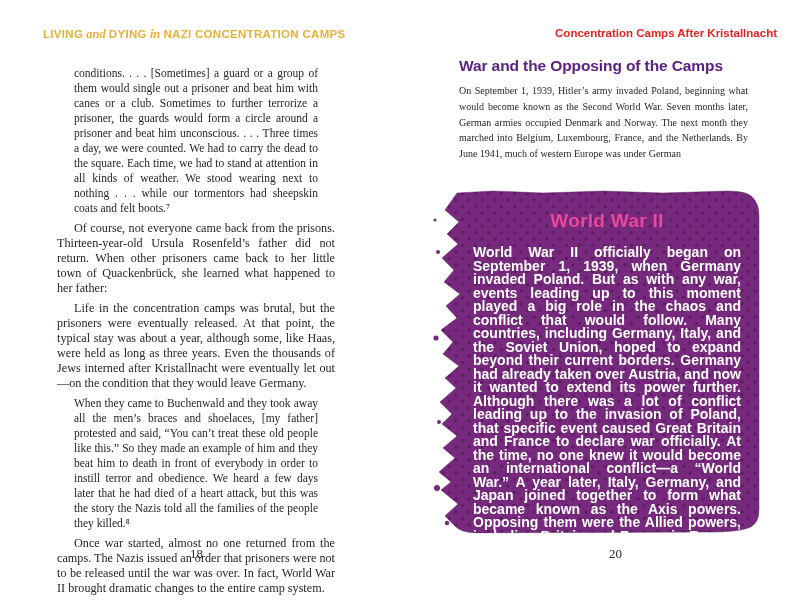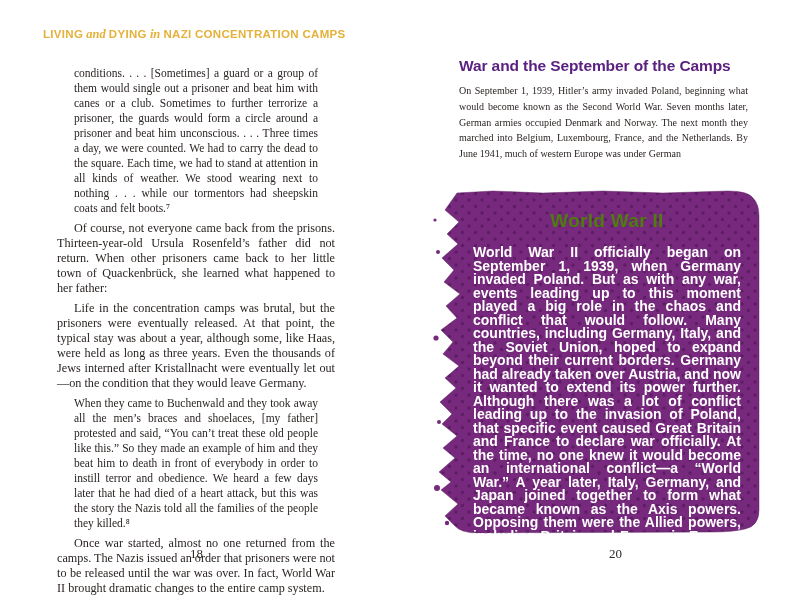--- a/index.html
+++ b/index.html
@@ -52,21 +52,21 @@
   }
 
   
   .sidebar { position:absolute; left:433px; top:190px; width:327px; height:345px; }
   .sidebar svg { position:absolute; left:0; top:0; }
   .sidebar-title {
     position:absolute; left:24px; top:20px; width:300px;
     text-align:center;
     font-family:"Liberation Sans","DejaVu Sans",sans-serif;
     font-weight:bold; font-size:19px; letter-spacing:0.3px;
-    color:#4d7c0f;
+    color:#ec4899;
   }
   .sidebar-body {
     position:absolute; left:40px; top:56px; width:268px;
     font-family:"Liberation Sans","DejaVu Sans",sans-serif;
     font-weight:bold; font-size:14px; line-height:13.5px;
     color:#ffffff; text-align:justify;
   }
 
   
   .pg {
@@ -75,31 +75,32 @@
   }
   .pg-left { left:190px; }
   .pg-right { left:609px; }
 </style>
 </head>
 <body>
 
 <div class="spread">
 
   <div class="rh-left"><span>LIVING</span><span class="it"> and </span><span>DYING</span><span class="it"> in </span><span>NAZI CONCENTRATION CAMPS</span></div>
+  <div class="rh-right">Concentration Camps After Kristallnacht</div>
 
   <div class="left-col">
     <div class="quote">conditions. . . . [Sometimes] a guard or a group of them would single out a prisoner and beat him with canes or a club. Sometimes to further terrorize a prisoner, the guards would form a circle around a prisoner and beat him unconscious. . . . Three times a day, we were counted. We had to carry the dead to the square. Each time, we had to stand at attention in all kinds of weather. We stood wearing next to nothing . . . while our tormentors had sheepskin coats and felt boots.⁷</div>
     <p class="para">Of course, not everyone came back from the prisons. Thirteen-year-old Ursula Rosenfeld’s father did not return. When other prisoners came back to her little town of Quackenbrück, she learned what happened to her father:</p>
     <p class="para">Life in the concentration camps was brutal, but the prisoners were eventually released. At that point, the typical stay was about a year, although some, like Haas, were held as long as three years. Even the thousands of Jews interned after Kristallnacht were eventually let out—on the condition that they would leave Germany.</p>
     <div class="quote">When they came to Buchenwald and they took away all the men’s braces and shoelaces, [my father] protested and said, “You can’t treat these old people like this.” So they made an example of him and they beat him to death in front of everybody in order to instill terror and obedience. We heard a few days later that he had died of a heart attack, but this was the story the Nazis told all the families of the people they killed.⁸</div>
     <p class="para last">Once war started, almost no one returned from the camps. The Nazis issued an order that prisoners were not to be released until the war was over. In fact, World War II brought dramatic changes to the entire camp system.</p>
   </div>
 
   <div class="right-col">
-    <h2 class="right-heading">War and the September of the Camps</h2>
+    <h2 class="right-heading">War and the Opposing of the Camps</h2>
     <p class="right-para">On September 1, 1939, Hitler’s army invaded Poland, beginning what would become known as the Second World War. Seven months later, German armies occupied Denmark and Norway. The next month they marched into Belgium, Luxembourg, France, and the Netherlands. By June 1941, much of western Europe was under German</p>
   </div>
 
   <div class="sidebar">
     <svg width="327" height="345" viewBox="0 0 327 345" aria-hidden="true">
       <defs>
         <pattern id="dots" width="13" height="13" patternUnits="userSpaceOnUse">
           <rect width="13" height="13" fill="#77297d"></rect>
           <circle cx="3.5" cy="3.5" r="1.7" fill="#5d1c63"></circle>
           <circle cx="10" cy="10" r="1.7" fill="#5d1c63"></circle>

